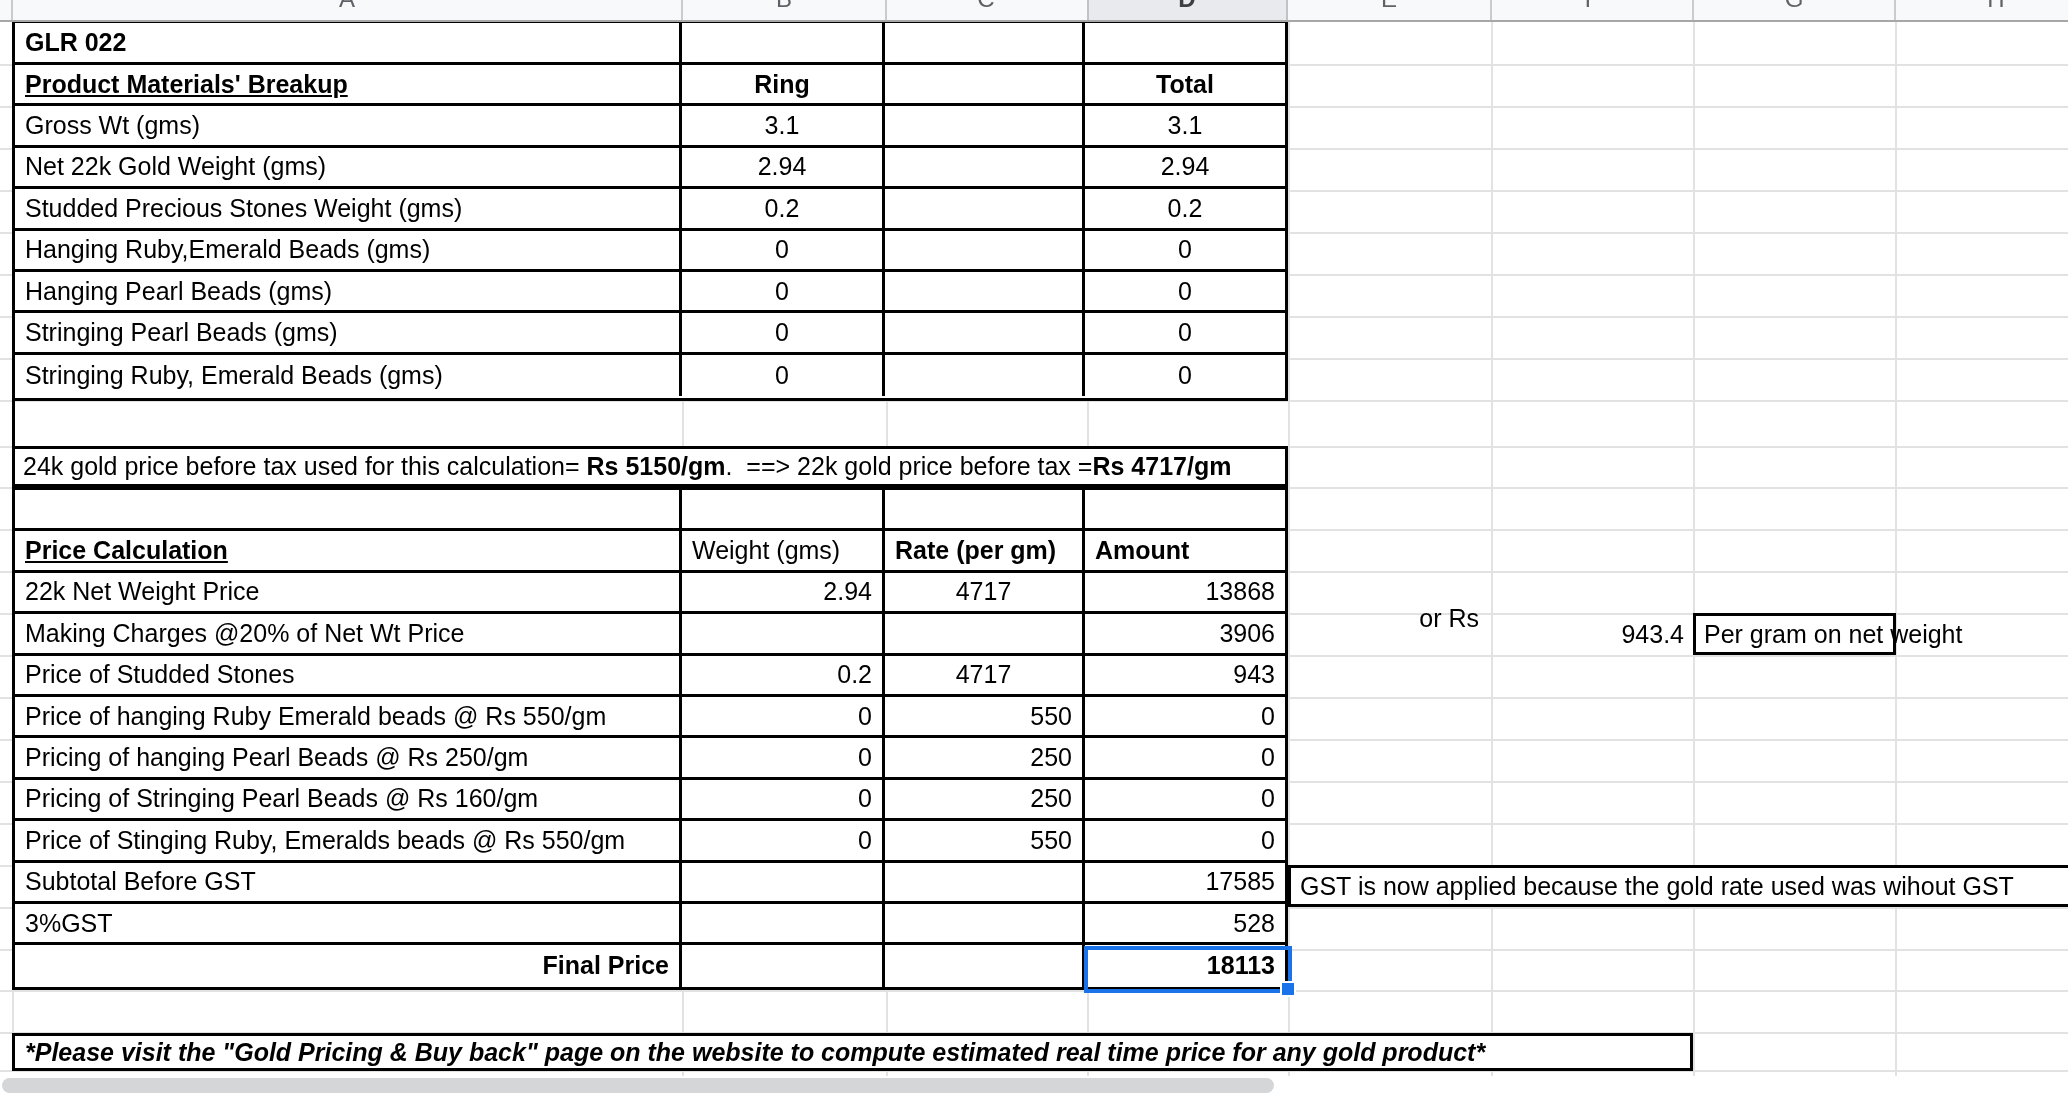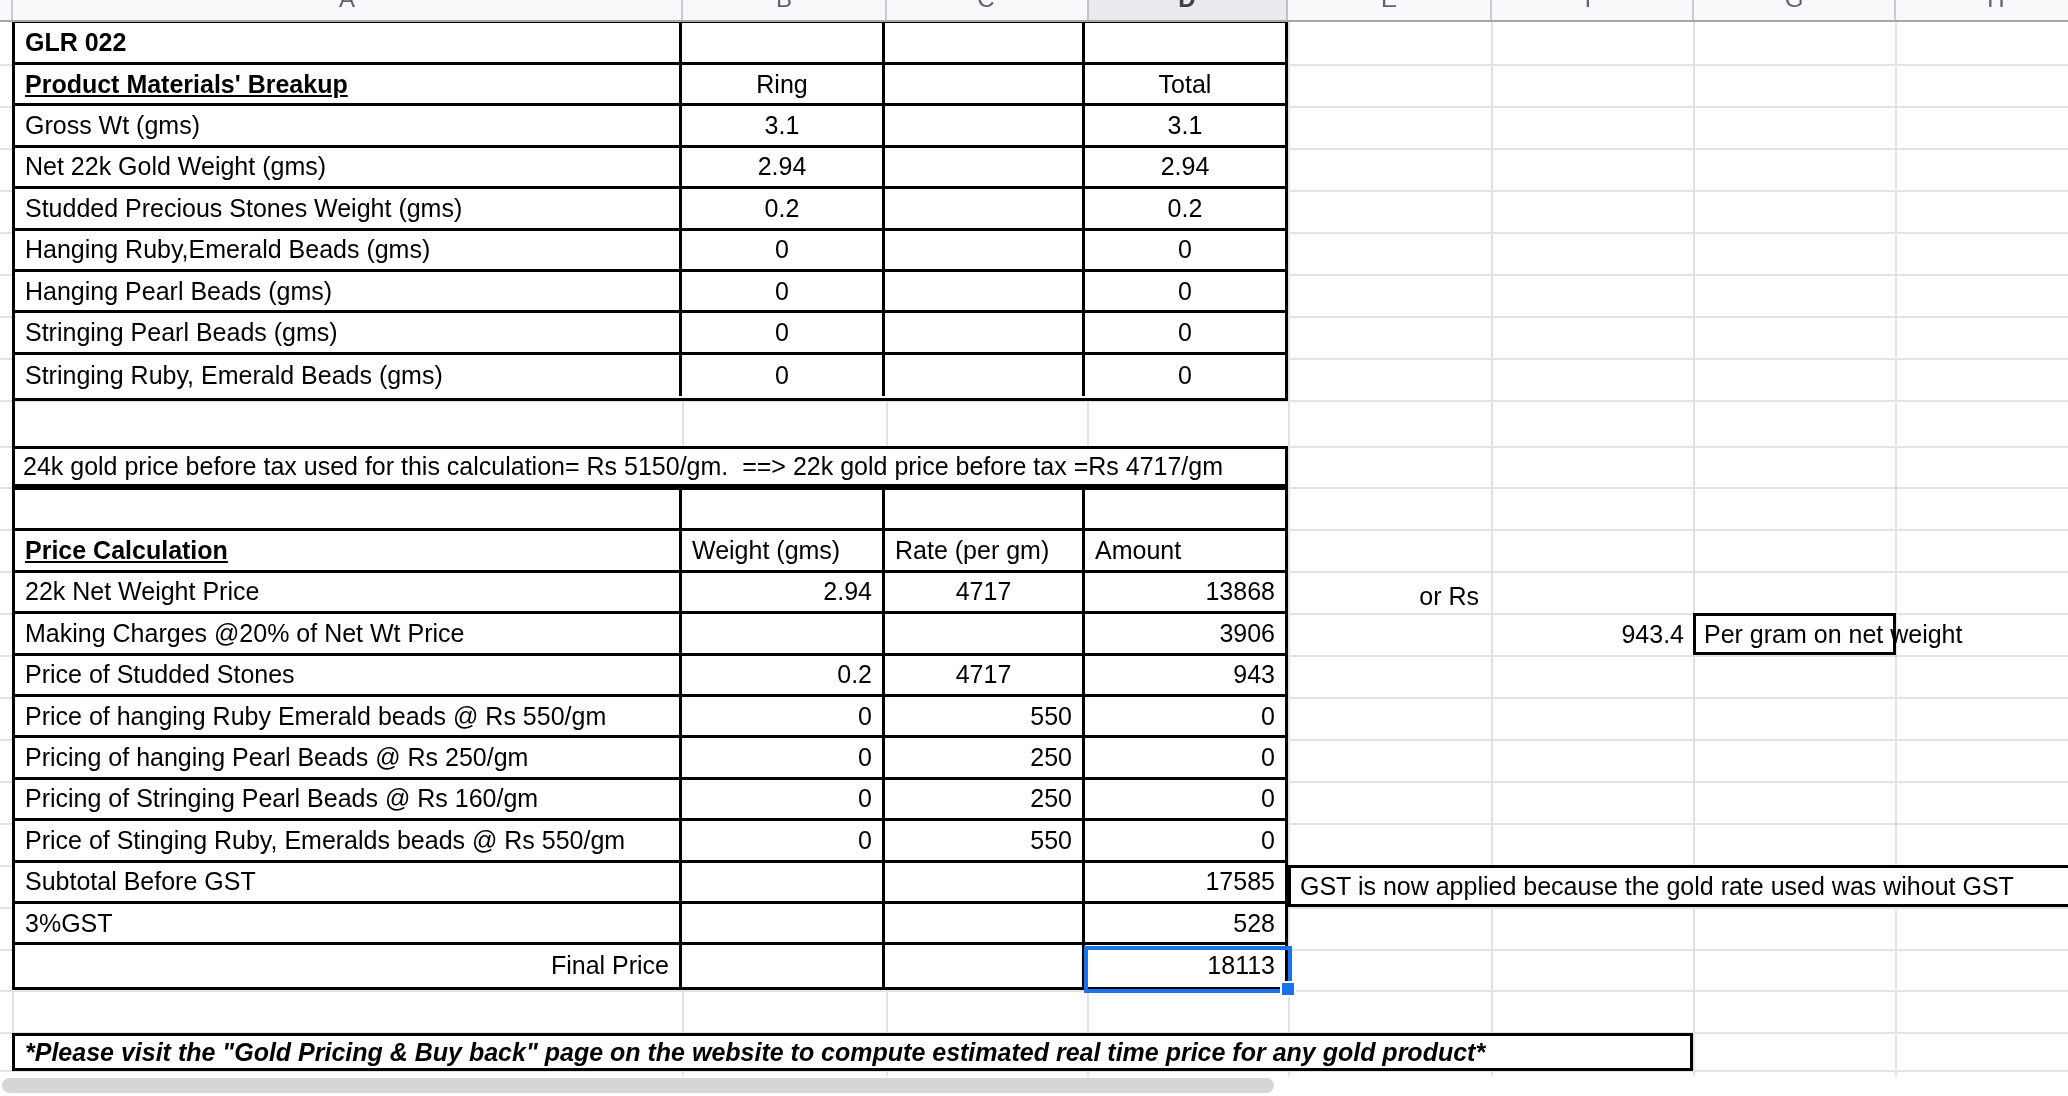--- a/index.html
+++ b/index.html
@@ -8,21 +8,21 @@
   .vline{position:absolute;width:2px;background:#e2e2e2;z-index:0}
   .hline{position:absolute;height:2px;background:#e2e2e2;z-index:0}
   .blackline{background:#000}
   
   .tbl{position:absolute;display:grid;background:#fff;border:3px solid #000;box-sizing:border-box;z-index:2}
   .tbl>div{border-right:3px solid #000;border-bottom:3px solid #000;box-sizing:border-box;display:flex;align-items:center;padding:0 10px;font-size:25px;white-space:nowrap;line-height:1}
   .tbl>div.lastcol{border-right:none}
   .tbl>div.lastrow{border-bottom:none}
   .title-cell{font-size:30px;font-weight:bold}
   .sec-head{font-weight:bold;text-decoration:underline}
-  .bold{font-weight:normal}
+  .bold{font-weight:bold}
   .ctr{justify-content:center;padding:0 4px}
   .rgt{justify-content:flex-end}
   .pad-r8{padding-right:8px}
   .indent{padding-left:30px}
   .note-box{position:absolute;background:#fff;border:3px solid #000;box-sizing:border-box;display:flex;align-items:center;z-index:2;font-size:25px;white-space:pre}
   .free-cell{position:absolute;display:flex;align-items:center;font-size:25px;white-space:nowrap;z-index:2;box-sizing:border-box}
   .footer-note{font-weight:bold;font-style:italic;padding:0 10px}
   
   .col-header-strip{position:absolute;left:0;top:0;width:2068px;height:20px;background:#f8f9fa;border-bottom:2px solid #a7a7a7;z-index:5;overflow:hidden}
   .col-header-strip .hsep{position:absolute;top:0;width:2px;height:20px;background:#c9cbce}
@@ -182,21 +182,21 @@
   <div></div>
   <div></div>
   <div class="rgt pad-r8 lastcol">528</div>
 
   <div class="rgt bold lastrow">Final Price</div>
   <div class="lastrow"></div>
   <div class="lastrow"></div>
   <div class="rgt pad-r8 bold lastcol lastrow">18113</div>
 </div>
 
-<div class="free-cell rgt" style="left:1291px;top:577px;width:188px;height:38px;justify-content:flex-end">or Rs</div>
+<div class="free-cell rgt" style="left:1291px;top:599px;width:188px;height:38px;justify-content:flex-end">or Rs</div>
 <div class="free-cell rgt" style="left:1494px;top:613px;width:190px;height:42px;justify-content:flex-end">943.4</div>
 <div class="note-box" style="left:1693px;top:613px;width:203px;height:42px;padding:0 0 0 8px;overflow:visible">
   <span>Per gram on net weight</span>
 </div>
 <div class="note-box" style="left:1288px;top:865px;width:790px;height:42px;border-right:none;padding:0 0 0 9px">
   <span>GST is now applied because the gold rate used was wihout GST</span>
 </div>
 
 <div class="note-box footer-note" style="left:12px;top:1033px;width:1681px;height:38px">
   <span>*Please visit the "Gold Pricing &amp; Buy back" page on the website to compute estimated real time price for any gold product*</span>

